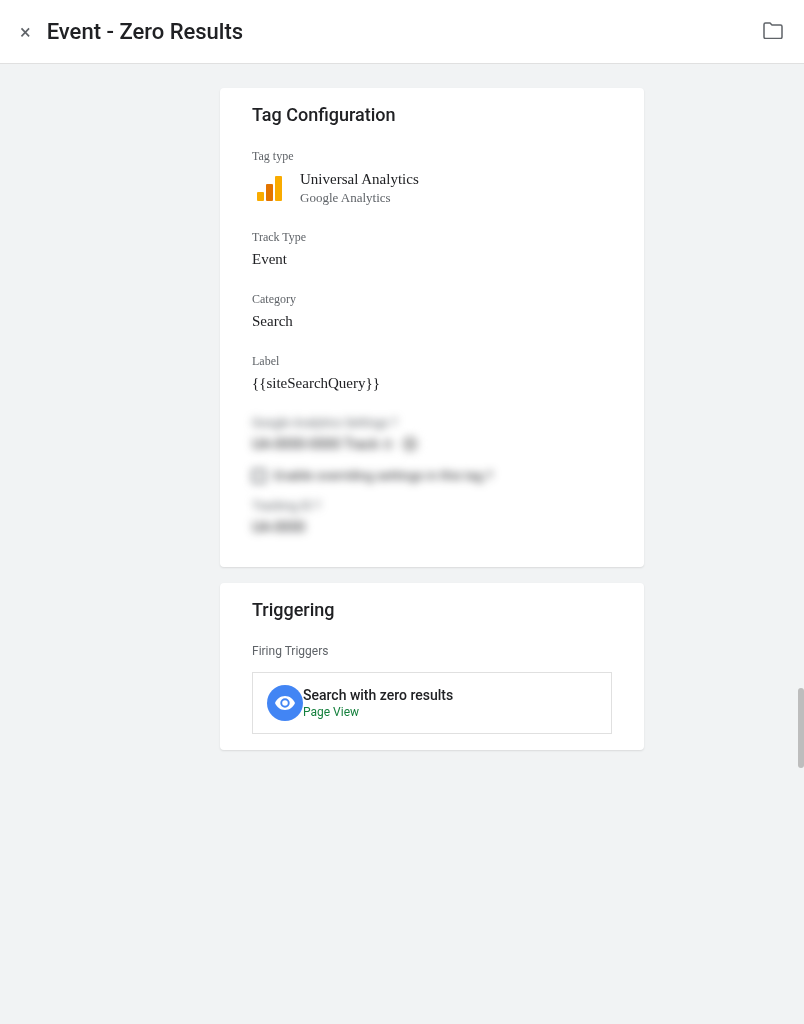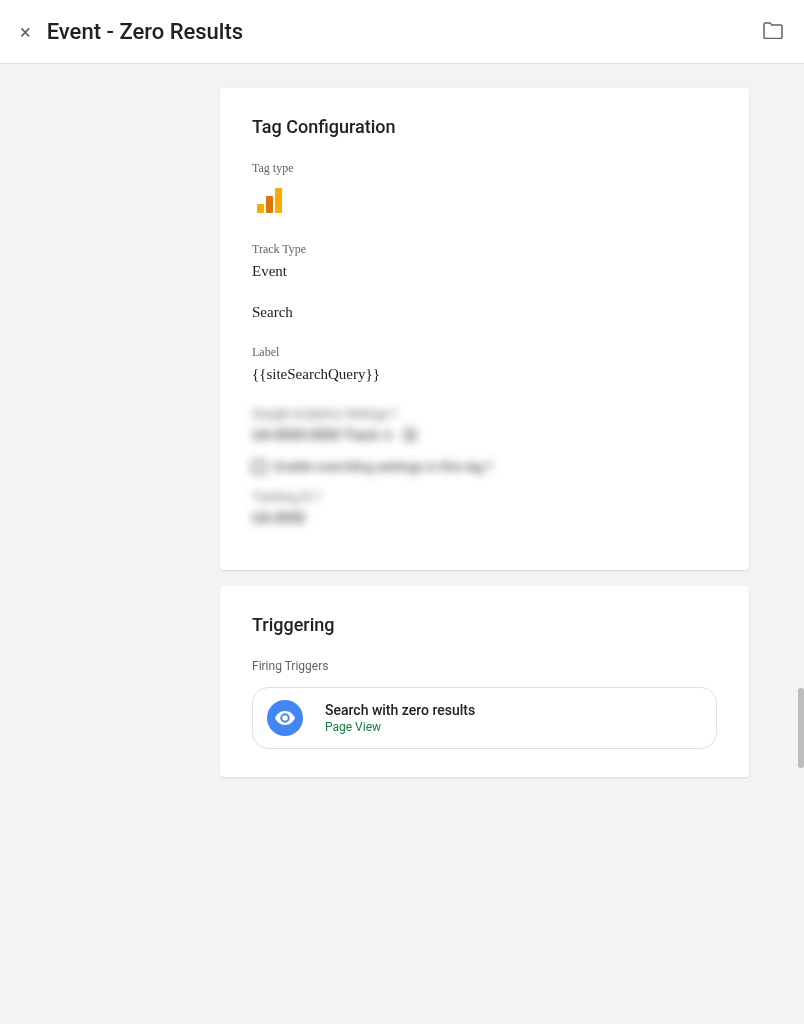--- a/index.html
+++ b/index.html
@@ -50,24 +50,24 @@
       background: #f1f3f4;
       padding: 24px 0 24px 220px;
       min-height: calc(1024px - 64px);
     }
 
     
     .card {
       background: #fff;
       border-radius: 4px;
       margin-bottom: 16px;
-      padding: 28px 32px;
+      padding: 16px 32px;
       box-shadow: 0 1px 2px rgba(0,0,0,0.1);
       margin-right: 0;
-      width: 529px;
+      width: 424px;
     }
 
     .card-title {
       font-size: 18px;
       font-weight: 500;
       color: #202124;
       margin-bottom: 24px;
     }
 
     
@@ -169,24 +169,24 @@
       width: 6px;
       height: 80px;
       background: #bdbdbd;
       border-radius: 3px;
     }
 
     
     .trigger-row {
       display: flex;
       align-items: center;
-      gap: 22px;
+      gap: 0;
       padding: 12px 14px;
       border: 1px solid #e0e0e0;
-      border-radius: 16px;
+      border-radius: 0;
       margin-top: 14px;
     }
 
     .trigger-icon {
       width: 36px;
       height: 36px;
       background: #4285f4;
       border-radius: 50%;
       display: flex;
       align-items: center;
@@ -242,29 +242,34 @@
 
       <div class="field-group">
         <div class="field-label">Tag type</div>
         <div class="tag-type-row">
 
           <svg class="ga-icon" viewBox="0 0 36 36" fill="none" xmlns="http://www.w3.org/2000/svg">
             <rect x="5" y="22" width="7" height="9" rx="1" fill="#F9AB00"></rect>
             <rect x="14" y="14" width="7" height="17" rx="1" fill="#E37400"></rect>
             <rect x="23" y="6" width="7" height="25" rx="1" fill="#F9AB00"></rect>
           </svg>
+          <div class="tag-type-text">
+            <div class="tag-name">Universal Analytics</div>
+            <div class="tag-sub">Google Analytics</div>
+          </div>
         </div>
       </div>
 
       <div class="field-group">
         <div class="field-label">Track Type</div>
         <div class="field-value">Event</div>
       </div>
 
       <div class="field-group">
+        <div class="field-label">Category</div>
         <div class="field-value">Search</div>
       </div>
 
       <div class="field-group">
       </div>
 
       <div class="field-group">
         <div class="field-label">Label</div>
         <div class="field-value">{{siteSearchQuery}}</div>
       </div>

